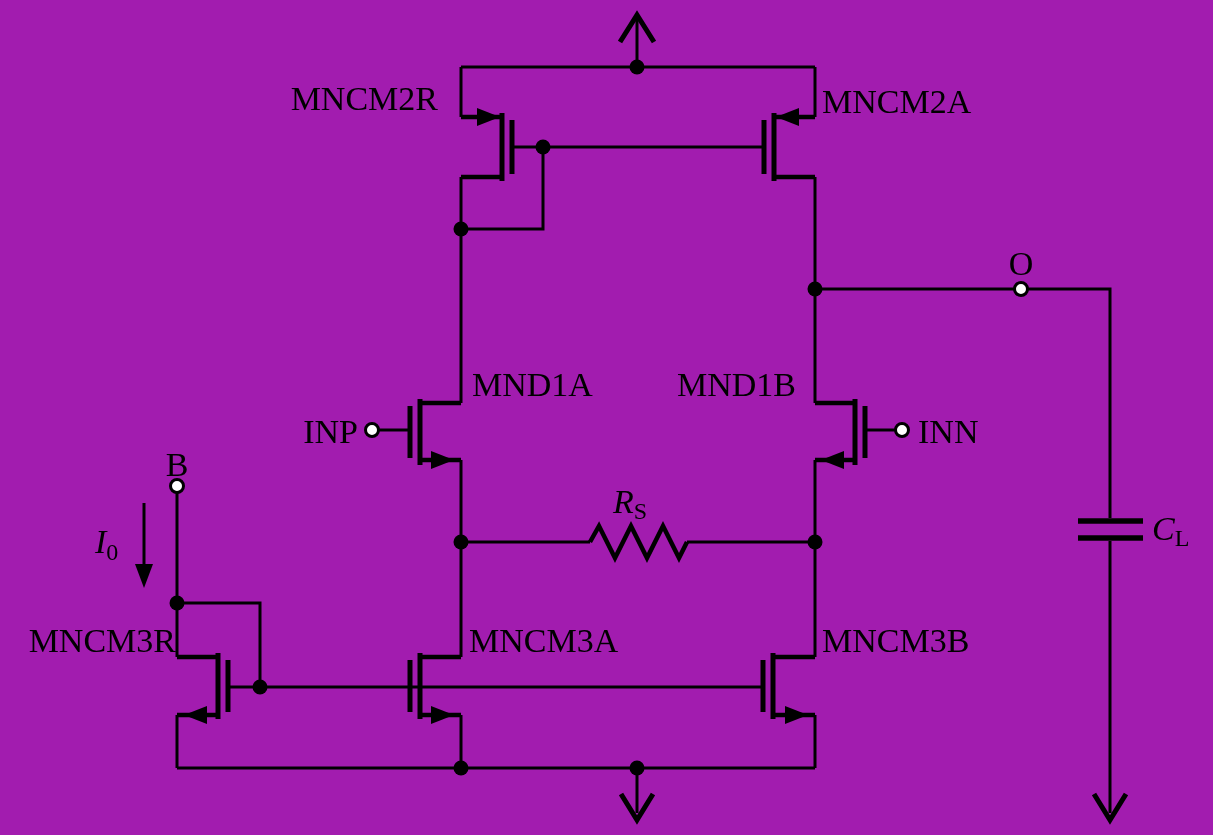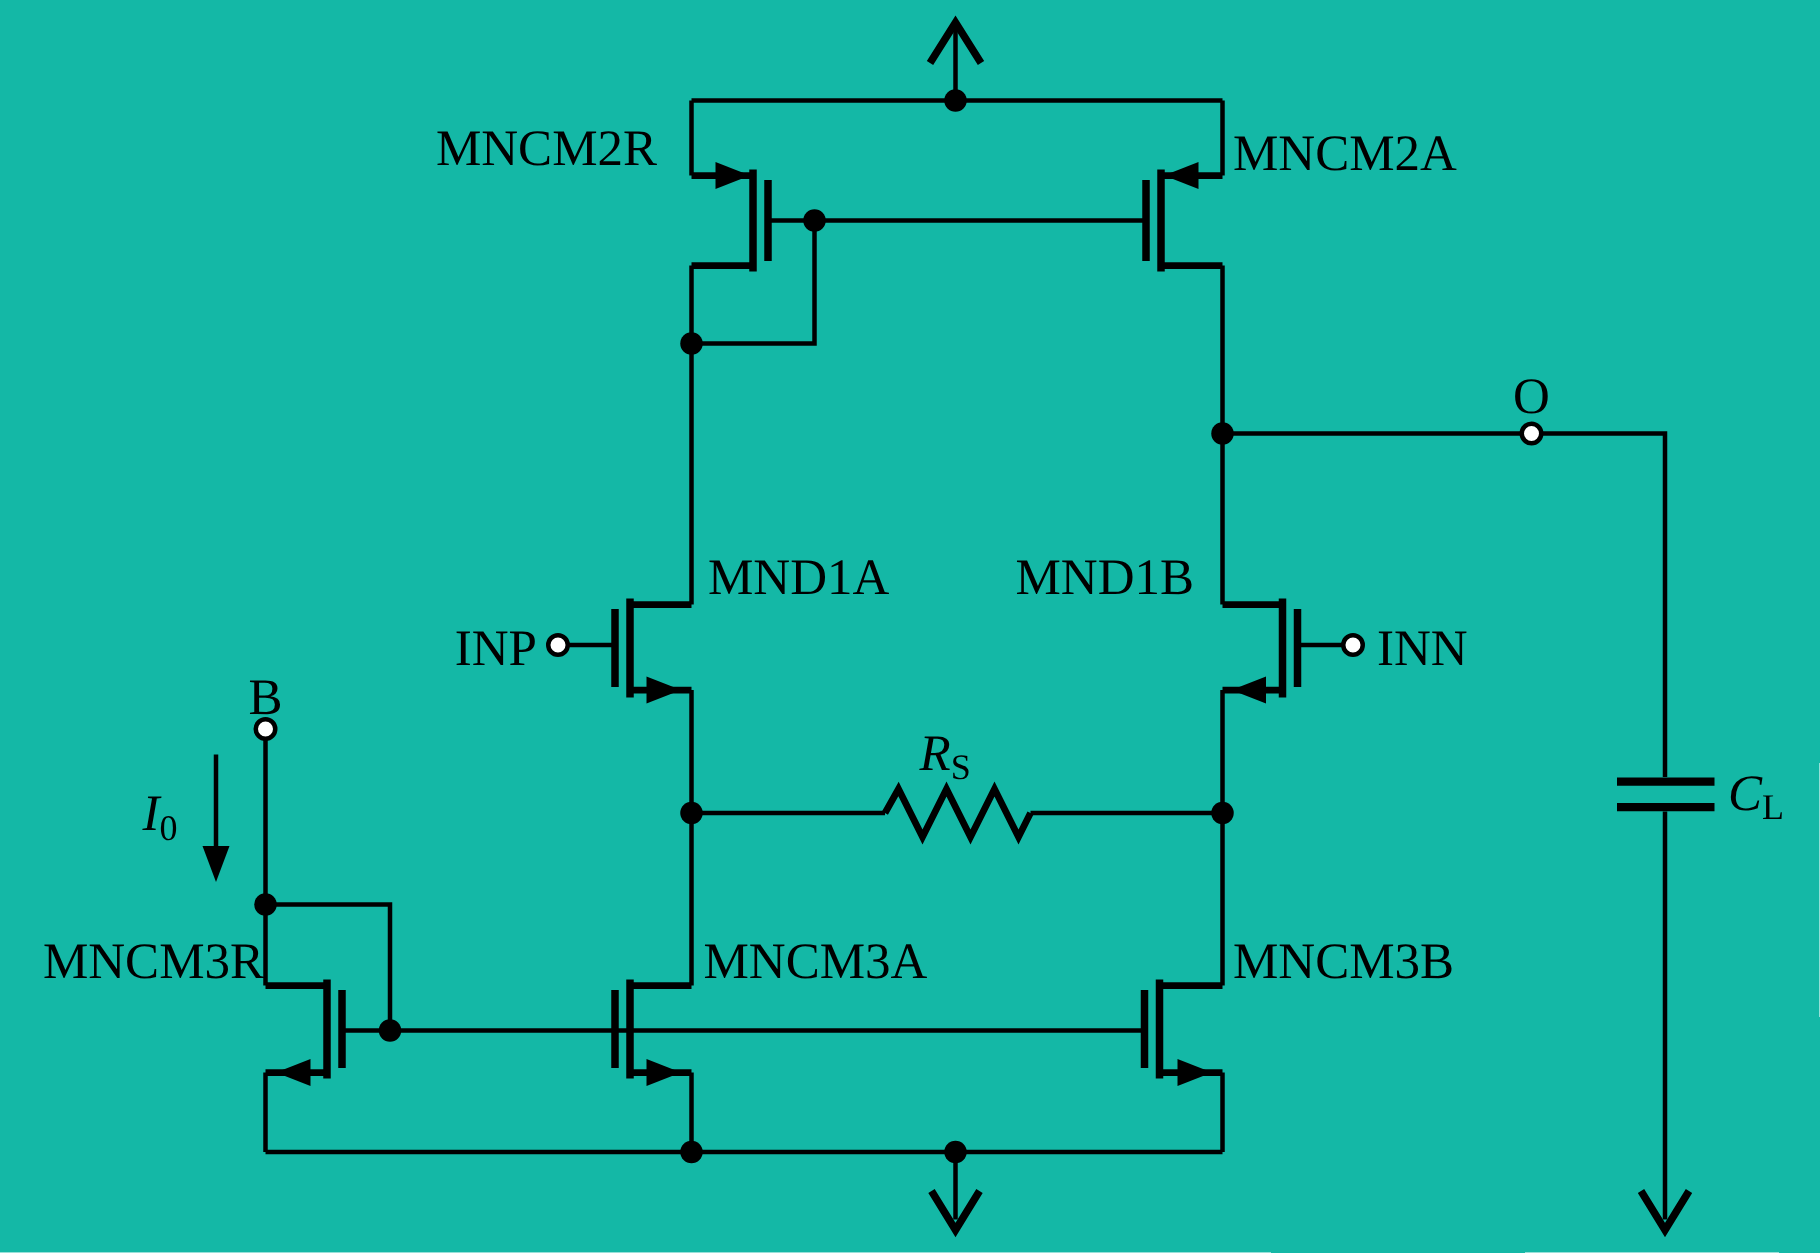--- a/index.html
+++ b/index.html
@@ -3,21 +3,21 @@
 <meta charset="utf-8">
 <style>
   html, body {
     margin: 0;
     padding: 0;
     background: #ffffff;
   }
   .canvas {
     width: 1213px;
     height: 835px;
-    background: #14b8a6;
+    background: #a21caf;
     position: relative;
   }
   svg { display: block; }
   
   .w  { fill: none; stroke: #000; stroke-width: 3;   stroke-linecap: butt; }
   
   .ld { fill: none; stroke: #000; stroke-width: 4.5; stroke-linecap: butt; }
   
   .br { fill: none; stroke: #000; stroke-width: 5;   stroke-linecap: butt; }
   

